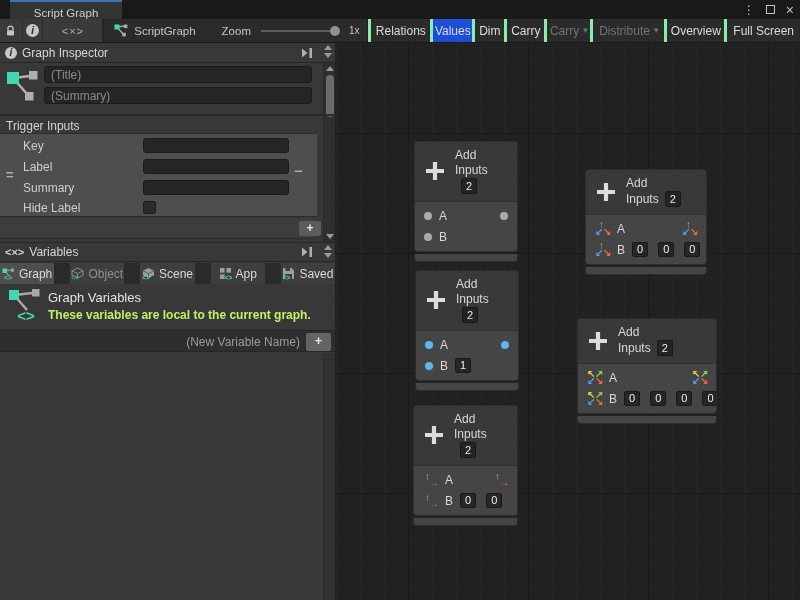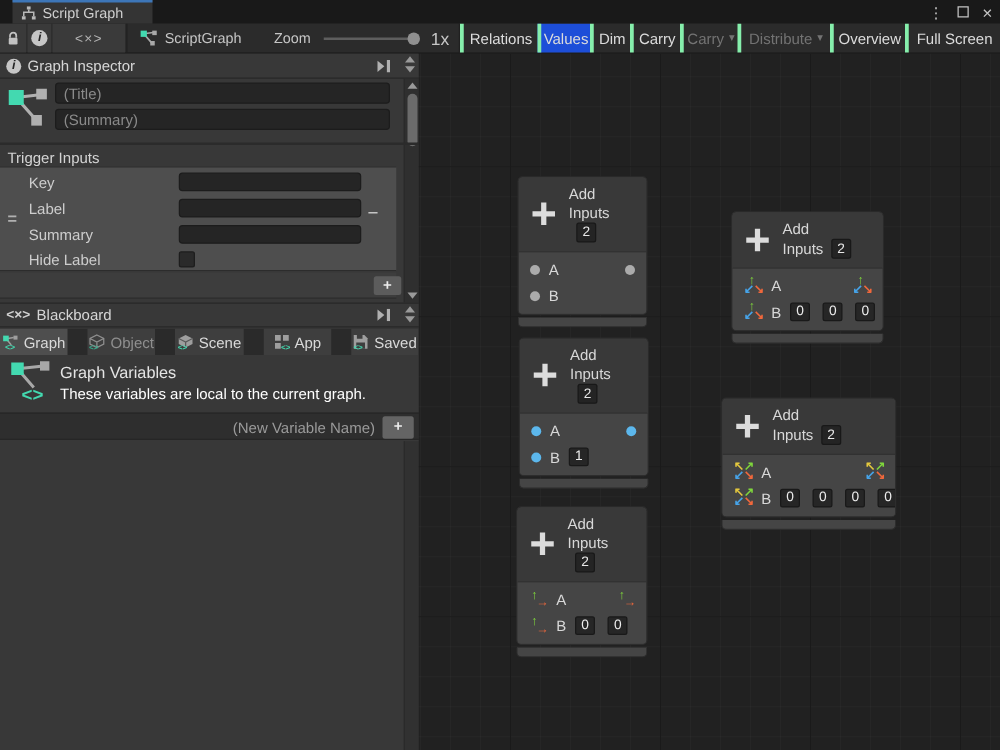--- a/index.html
+++ b/index.html
@@ -6,38 +6,38 @@
   html,body { background:#111; }
   #app {
     position:relative; width:800px; height:600px; overflow:hidden;
     background:#383838; font-family:"Liberation Sans", sans-serif;
     font-size:12px; color:#d4d4d4; user-select:none;
   }
   
   .titlebar { position:absolute; left:0; top:0; width:800px; height:19px; background:#191919; }
   .doc-tab { position:absolute; left:10px; top:0; height:19px; width:112px;
     background:#343434; border-top:2px solid #3d76b8; display:flex; align-items:center;
-    gap:5px; padding:0 7px; font-size:11.5px; color:#cfcfcf; }
+    gap:5px; padding:0 7px; font-size:11.5px; color:#cfcfcf;flex-direction:column; }
   .win-controls { position:absolute; right:6px; top:0; height:19px; display:flex; align-items:center; gap:11px; color:#c3c3c3; }
   .kebab { font-size:12px; line-height:12px; }
   .maxbox { width:9px; height:9px; border:1.5px solid #c3c3c3; }
   .closex { font-size:14px; line-height:14px; }
   
   .toolbar { position:absolute; left:0; top:19px; width:800px; height:24px;
     background:#2b2b2b; border-bottom:1px solid #191919; display:flex; align-items:stretch; }
   .tb-btn { background:#3a3a3a; margin-right:1px; display:flex; align-items:center; justify-content:center; }
   .w-lock{ width:26px;} .w-info{ width:23px;} .w-angle{ width:70px; color:#b4b4b4; font-size:11px; letter-spacing:1px;}
   .info-ico { width:13px; height:13px; border-radius:50%; background:#c6c6c6; color:#262626;
     font-weight:bold; font-size:10px; display:flex; align-items:center; justify-content:center; font-style:italic; }
   .tb-sep { width:1px; background:#202020; }
   .gname { display:flex; align-items:center; gap:6px; margin-left:10px; color:#c6c6c6; font-size:11.5px; }
   .zoomlbl { margin-left:26px; align-self:center; color:#c6c6c6; font-size:11.5px; }
   .slider { position:relative; width:90px; height:2px; background:#5e5e5e; align-self:center; margin-left:10px; }
   .slider-handle { position:absolute; right:-3px; top:-4px; width:10px; height:10px; border-radius:50%; background:#909090; }
-  .zoomval { margin-left:12px; margin-right:8px; align-self:center; color:#c6c6c6; font-size:14px; }
+  .zoomval { margin-left:12px; margin-right:8px; align-self:center; color:#c6c6c6; font-size:10px; }
   .tbtn { display:flex; align-items:center; justify-content:center; gap:4px;
     border-left:3px solid #86efac; color:#dcdcdc; font-size:12px; padding:0 6px; white-space:nowrap; }
   .tbtn.active { background:#1d4ed8; }
   .tbtn.disabled { color:#737373; }
   .caret { font-size:9px; line-height:9px; color:inherit; }
   
   .panel { position:absolute; left:0; top:43px; width:335px; height:557px; background:#383838; }
   .sec-hdr { position:absolute; left:0; width:335px; height:20px; background:#383838;
     border-bottom:1px solid #272727; display:flex; align-items:center; gap:5px; padding:0 6px 0 5px;
     color:#d6d6d6; font-size:12px; }
@@ -60,21 +60,21 @@
   .handle-eq { position:absolute; left:6px; top:33px; color:#b0b0b0; font-weight:bold; font-size:13px; }
   .minus-btn { position:absolute; left:294px; top:28px; color:#cfcfcf; font-size:15px; }
   .plusrow { position:absolute; left:0; top:175px; width:317px; height:21px; background:#3d3d3d; border-bottom:1px solid #2c2c2c; }
   .sq-btn { background:#5c5c5c; border-radius:2px; color:#ececec; text-align:center; font-weight:bold; }
   
   .bbtabs { position:absolute; left:0; top:220px; width:335px; height:21px; display:flex; background:#2a2a2a; gap:16px; }
   .bbtab { flex:1; background:#3e3e3e; display:flex; align-items:center; justify-content:center; gap:4px; font-size:12px; color:#d9d9d9; }
   .bbtab.active { background:#4e4e4e; }
   .bbtab.dim { color:#8f8f8f; }
   .gv-title { position:absolute; left:48px; top:247px; font-size:13px; color:#e4e4e4; }
-  .gv-desc { position:absolute; left:48px; top:265px; font-size:12px; color:#ffffff; }
+  .gv-desc { position:absolute; left:48px; top:265px; font-size:12px; color:#bef264;font-weight:bold; }
   .varrow { position:absolute; left:0; top:287px; width:335px; height:22px; background:#2e2e2e;
     border-top:1px solid #262626; border-bottom:1px solid #262626; }
   .varinput { position:absolute; left:6px; top:2px; width:294px; height:18px; background:transparent; border:none;
     text-align:right; color:#ddd; font-family:"Liberation Sans", sans-serif; font-size:12px; outline:none; }
   .varinput::placeholder { color:#9a9a9a; }
   
   .canvas { position:absolute; left:335px; top:43px; width:465px; height:557px; background:#212121;
     background-image:
       linear-gradient(#1a1a1a 1px, transparent 1px),
       linear-gradient(90deg, #1a1a1a 1px, transparent 1px),
@@ -229,21 +229,21 @@
       <span class="frow-label" style="top:67px">Hide Label</span>
       <span class="chkbox" style="top:67px"></span>
       <span class="minus-btn">−</span>
     </div>
     <div class="plusrow">
       <span class="sq-btn" style="position:absolute;left:299px;top:3px;width:22px;height:15px;line-height:14px;">+</span>
     </div>
 
     <div class="sec-hdr" style="top:199px;border-top:1px solid #272727;">
       <span style="font-size:11px;font-weight:bold;color:#d0d0d0">&lt;×&gt;</span>
-      <span>Blackboard</span>
+      <span>Variables</span>
       <svg class="dockico" width="12" height="10" viewBox="0 0 12 10">
         <path d="M1 0.5l5.5 4.5L1 9.5z" fill="#b0b0b0"></path>
           <rect x="8.5" y="0" width="2.5" height="10" fill="#b0b0b0"></rect>
       </svg>
       <span class="mini-arrows">
         <span class="tri-up"></span>
         <span class="tri-down"></span>
       </span>
     </div>
 

